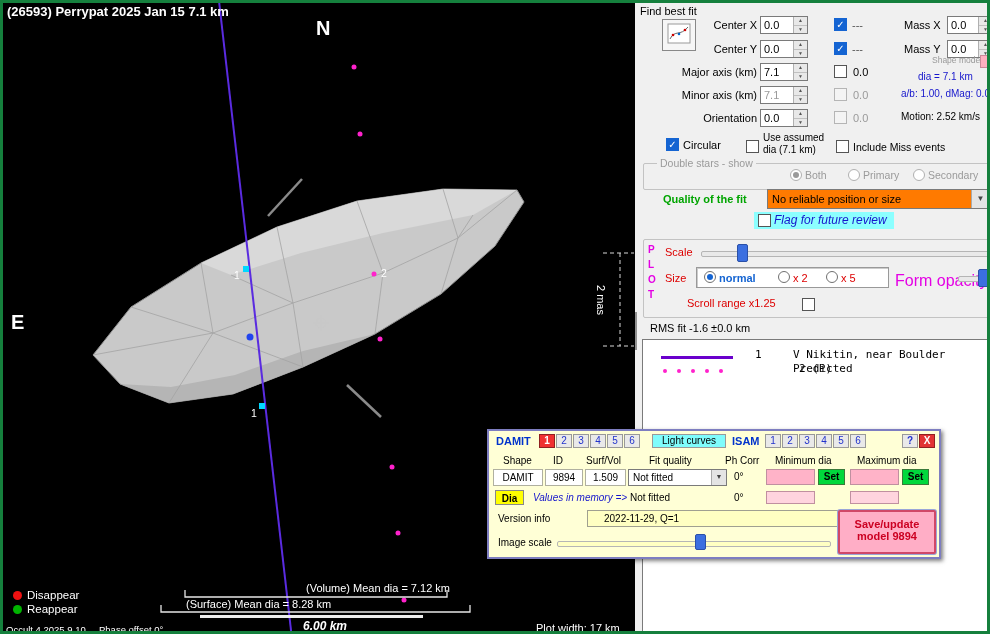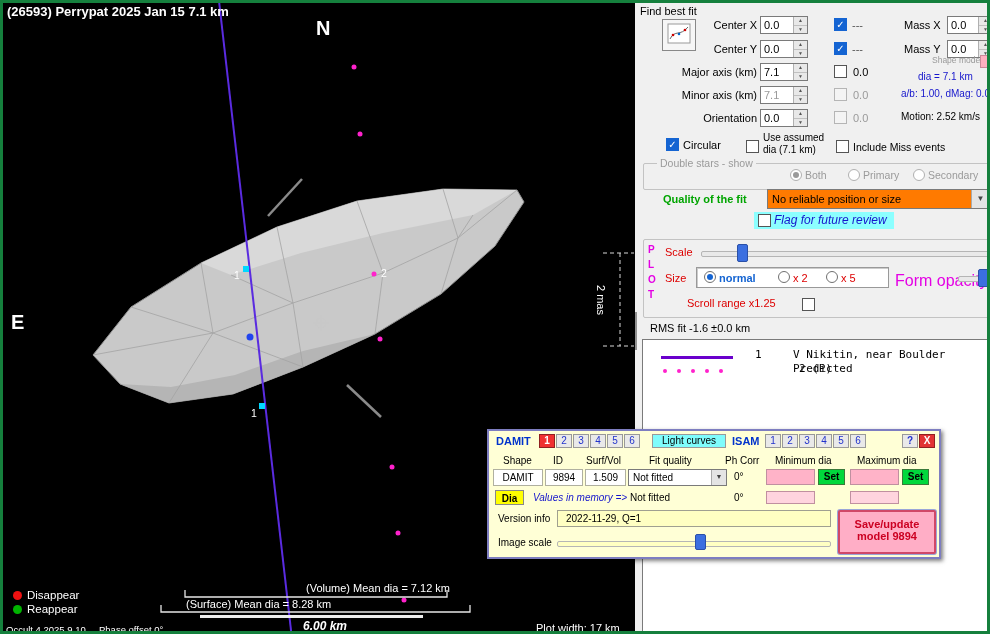--- a/index.html
+++ b/index.html
@@ -62,21 +62,21 @@
   #damit{position:absolute;left:484px;top:426px;width:454px;height:130px;background:var(--c-damit-bg,#ffffd6);
          border:2px solid #7d7dc0;box-shadow:2px 2px 4px rgba(0,0,0,.5);box-sizing:border-box;}
   .dtab{position:absolute;width:16px;height:14px;background:#e9e9e9;border:1px solid #999;box-sizing:border-box;
         font-size:10px;color:#2233cc;text-align:center;line-height:12px;}
   .dtab.active{background:#f03030;color:#fff;font-weight:bold;border-color:#902020;}
   .dtab.closeb{background:#e23333;color:#fff;font-weight:bold;border-color:#902020;}
   .cell{position:absolute;background:#fff;border:1px solid #b0b0a0;box-sizing:border-box;font-size:10px;text-align:center;padding-top:2px;}
   .pinkf{position:absolute;background:var(--c-pink-field,#ffb3c8);border:1px solid #c090a0;box-sizing:border-box;}
   .setb{position:absolute;background:var(--c-set-green,#00d83c);border:1px solid #3a7a3a;box-sizing:border-box;
         font-size:10px;text-align:center;padding-top:1px;font-weight:bold;}
-  .yfield{position:absolute;background:#ffffc2;border:1px solid #a0a090;box-sizing:border-box;font-size:10px;padding:2px 0 0 8px;}
+  .yfield{position:absolute;background:#ffffc2;border:1px solid #a0a090;box-sizing:border-box;font-size:10px;padding:2px 0 0 16px;margin-left:30px;}
   .saveb{position:absolute;background:var(--c-save-pink,#ffaec6);border:2px solid #d04868;border-radius:2px;
          box-shadow:0 0 0 1px #9aa6d8;color:#cc0022;font-weight:bold;font-size:11px;text-align:center;padding-top:6px;box-sizing:border-box;}
   .d10{font-size:10px;}
 </style>
 </head>
 <body>
 
 <div id="app">
 
   <div id="plot">

